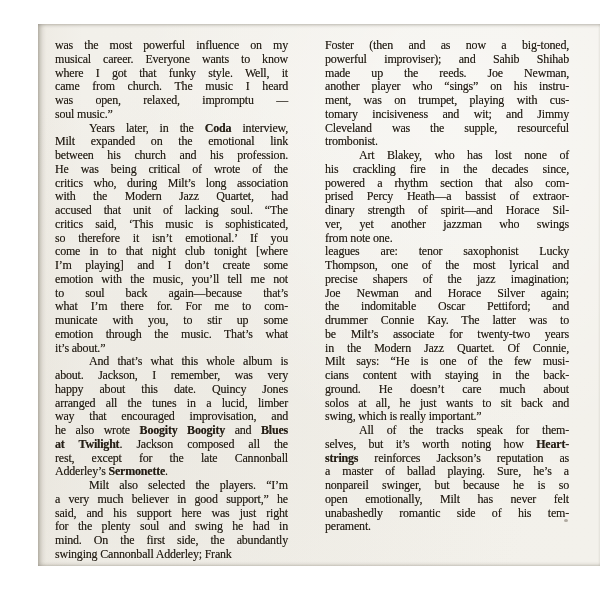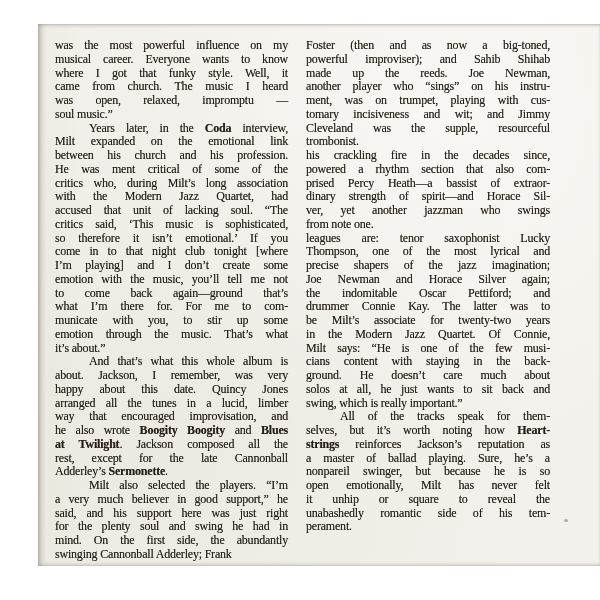--- a/index.html
+++ b/index.html
@@ -35,21 +35,21 @@
   .col {
     position: absolute;
     top: 39px;
     color: #241e15;
     font-size: 12px;
     line-height: 13.75px;
     letter-spacing: -0.2px;
     text-shadow: 0 0 0.5px rgba(36,30,21,0.55);
   }
   .col-left  { left: 55px;  width: 233px; }
-  .col-right { left: 306px; width: 244px; }
+  .col-right { left: 325px; width: 244px; }
   .line {
     text-align: justify;
     text-align-last: justify;
   }
   .line.last { text-align-last: left; }
   .line.indent { text-indent: 34px; }
   .line b { font-weight: bold; }
   .speck {
     position: absolute;
     left: 564px; top: 519px;
@@ -68,30 +68,30 @@
 <div class="col col-left">
     <div class="line"><span>was the most powerful influence on my</span></div>
     <div class="line"><span>musical career. Everyone wants to know</span></div>
     <div class="line"><span>where I got that funky style. Well, it</span></div>
     <div class="line"><span>came from church. The music I heard</span></div>
     <div class="line"><span>was open, relaxed, impromptu —</span></div>
     <div class="line last"><span>soul music.”</span></div>
     <div class="line indent"><span>Years later, in the </span><b>Coda</b><span> interview,</span></div>
     <div class="line"><span>Milt expanded on the emotional link</span></div>
     <div class="line"><span>between his church and his profession.</span></div>
-    <div class="line"><span>He was ment critical of some of the</span></div>
+    <div class="line"><span>He was being critical of wrote of the</span></div>
     <div class="line"><span>critics who, during Milt’s long association</span></div>
     <div class="line"><span>with the Modern Jazz Quartet, had</span></div>
     <div class="line"><span>accused that unit of lacking soul. “The</span></div>
     <div class="line"><span>critics said, ‘This music is sophisticated,</span></div>
     <div class="line"><span>so therefore it isn’t emotional.’ If you</span></div>
     <div class="line"><span>come in to that night club tonight [where</span></div>
     <div class="line"><span>I’m playing] and I don’t create some</span></div>
     <div class="line"><span>emotion with the music, you’ll tell me not</span></div>
-    <div class="line"><span>to come back again—ground that’s</span></div>
+    <div class="line"><span>to soul back again—because that’s</span></div>
     <div class="line"><span>what I’m there for. For me to com-</span></div>
     <div class="line"><span>municate with you, to stir up some</span></div>
     <div class="line"><span>emotion through the music. That’s what</span></div>
     <div class="line last"><span>it’s about.”</span></div>
     <div class="line indent"><span>And that’s what this whole album is</span></div>
     <div class="line"><span>about. Jackson, I remember, was very</span></div>
     <div class="line"><span>happy about this date. Quincy Jones</span></div>
     <div class="line"><span>arranged all the tunes in a lucid, limber</span></div>
     <div class="line"><span>way that encouraged improvisation, and</span></div>
     <div class="line"><span>he also wrote </span><b>Boogity Boogity</b><span> and </span><b>Blues</b></div>
@@ -108,20 +108,21 @@
 
 <div class="col col-right">
     <div class="line"><span>Foster (then and as now a big-toned,</span></div>
     <div class="line"><span>powerful improviser); and Sahib Shihab</span></div>
     <div class="line"><span>made up the reeds. Joe Newman,</span></div>
     <div class="line"><span>another player who “sings” on his instru-</span></div>
     <div class="line"><span>ment, was on trumpet, playing with cus-</span></div>
     <div class="line"><span>tomary incisiveness and wit; and Jimmy</span></div>
     <div class="line"><span>Cleveland was the supple, resourceful</span></div>
     <div class="line last"><span>trombonist.</span></div>
+    <div class="line indent"><span>Art Blakey, who has lost none of</span></div>
     <div class="line"><span>his crackling fire in the decades since,</span></div>
     <div class="line"><span>powered a rhythm section that also com-</span></div>
     <div class="line"><span>prised Percy Heath—a bassist of extraor-</span></div>
     <div class="line"><span>dinary strength of spirit—and Horace Sil-</span></div>
     <div class="line"><span>ver, yet another jazzman who swings</span></div>
     <div class="line last"><span>from note one.</span></div>
     <div class="line"><span>leagues are: tenor saxophonist Lucky</span></div>
     <div class="line"><span>Thompson, one of the most lyrical and</span></div>
     <div class="line"><span>precise shapers of the jazz imagination;</span></div>
     <div class="line"><span>Joe Newman and Horace Silver again;</span></div>
@@ -133,18 +134,17 @@
     <div class="line"><span>cians content with staying in the back-</span></div>
     <div class="line"><span>ground. He doesn’t care much about</span></div>
     <div class="line"><span>solos at all, he just wants to sit back and</span></div>
     <div class="line last"><span>swing, which is really important.”</span></div>
     <div class="line indent"><span>All of the tracks speak for them-</span></div>
     <div class="line"><span>selves, but it’s worth noting how </span><b>Heart-</b></div>
     <div class="line"><b>strings</b><span> reinforces Jackson’s reputation as</span></div>
     <div class="line"><span>a master of ballad playing. Sure, he’s a</span></div>
     <div class="line"><span>nonpareil swinger, but because he is so</span></div>
     <div class="line"><span>open emotionally, Milt has never felt</span></div>
-    <div class="line"><span>it unhip or square to reveal the</span></div>
     <div class="line"><span>unabashedly romantic side of his tem-</span></div>
     <div class="line last"><span>perament.</span></div>
   </div>
 
 <div class="speck"></div>
 
 </body></html>

